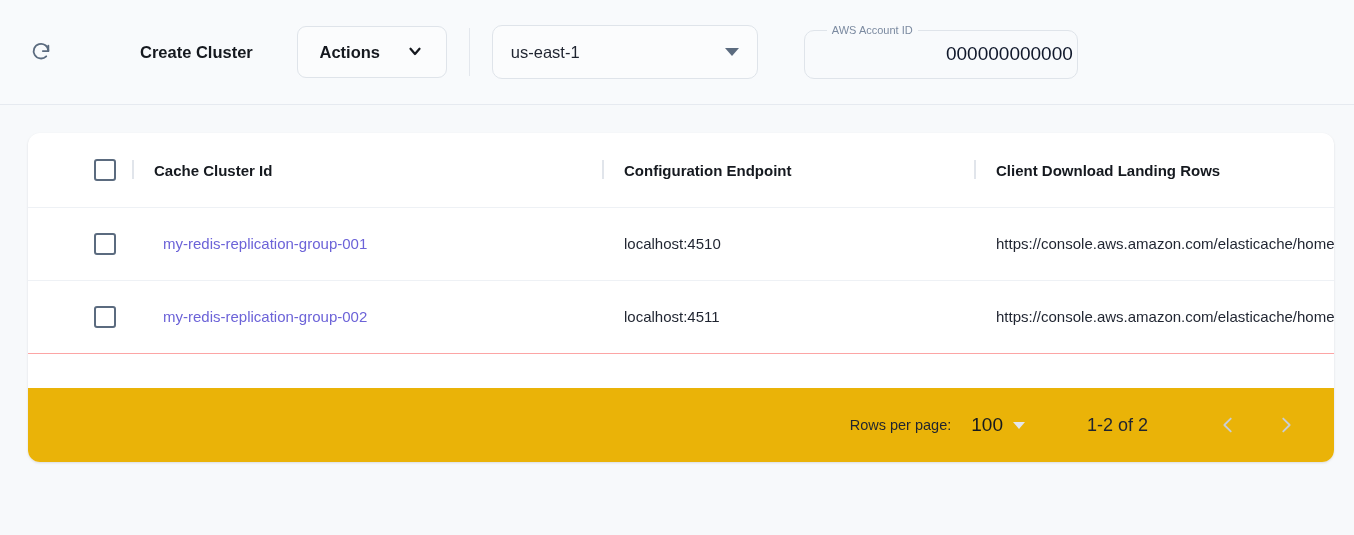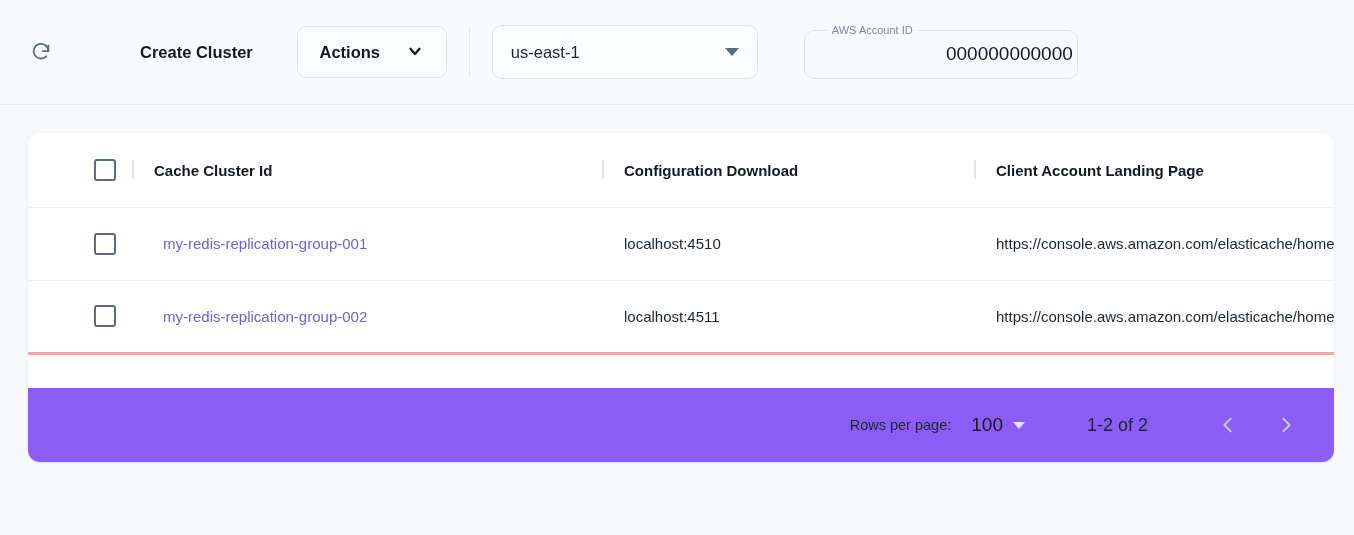--- a/index.html
+++ b/index.html
@@ -179,21 +179,21 @@
 
   tbody td {
     height: 73px;
     padding: 0;
     font-size: 15px;
     color: #1f2430;
     border-bottom: 1px solid #eef1f5;
     vertical-align: middle;
     white-space: nowrap;
   }
-  tbody tr:last-child td { border-bottom: 3px solid #fca5a5; }
+  tbody tr:last-child td { border-bottom: 1px solid #fca5a5; }
 
   .cb-cell { padding-left: 66px; }
   .checkbox {
     width: 22px; height: 22px;
     border: 2px solid #5b6b7f;
     border-radius: 3px;
     background: #fff;
     cursor: pointer;
     display: block;
   }
@@ -212,21 +212,21 @@
   
   .pager {
     position: absolute;
     left: 0; right: 0; bottom: 0;
     height: 74px;
     display: flex;
     align-items: center;
     justify-content: flex-end;
     padding-right: 26px;
     gap: 0;
-    background: #8b5cf6;
+    background: #eab308;
   }
   .rpp-label { font-size: 14.5px; color: #1f2430; }
   .rpp-value {
     font-size: 19px;
     color: #15191f;
     margin-left: 20px;
     cursor: pointer;
     text-align: center;
   }
   .rpp-tri {
@@ -305,27 +305,27 @@
           </th>
           <th>
             <span class="hcell">
               <span class="hbar"></span>
               <span>Cache Cluster Id</span>
             </span>
           </th>
           <th>
             <span class="hcell">
               <span class="hbar"></span>
-              <span>Configuration Download</span>
+              <span>Configuration Endpoint</span>
             </span>
           </th>
           <th>
             <span class="hcell">
               <span class="hbar"></span>
-              <span>Client Account Landing Page</span>
+              <span>Client Download Landing Rows</span>
             </span>
           </th>
         </tr>
       </thead>
       <tbody>
         <tr>
           <td class="cb-cell">
             <span class="checkbox"></span>
           </td>
           <td class="pad-a">

